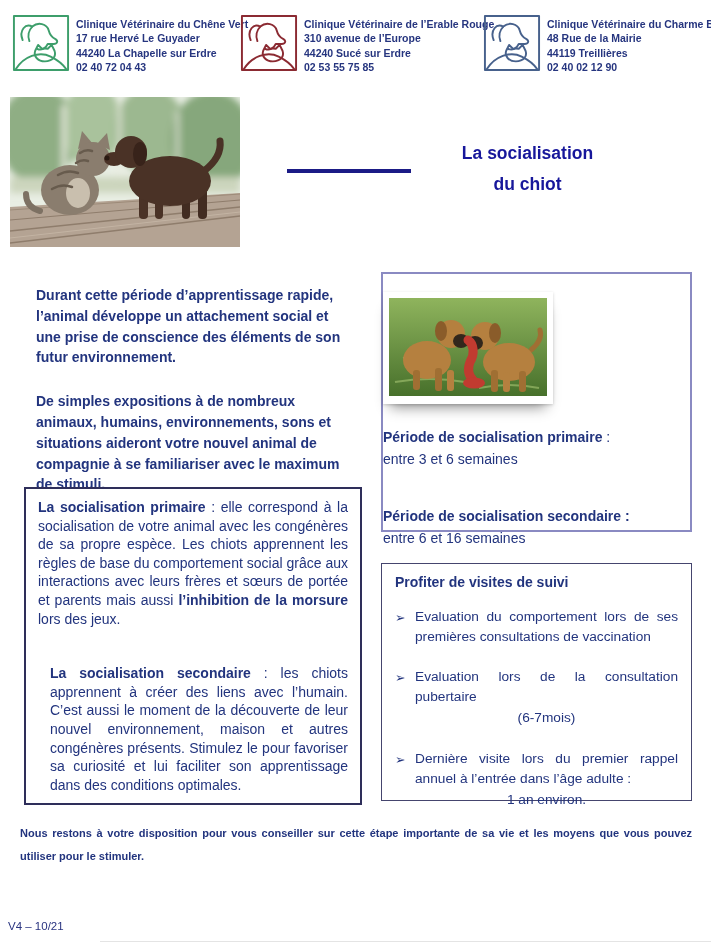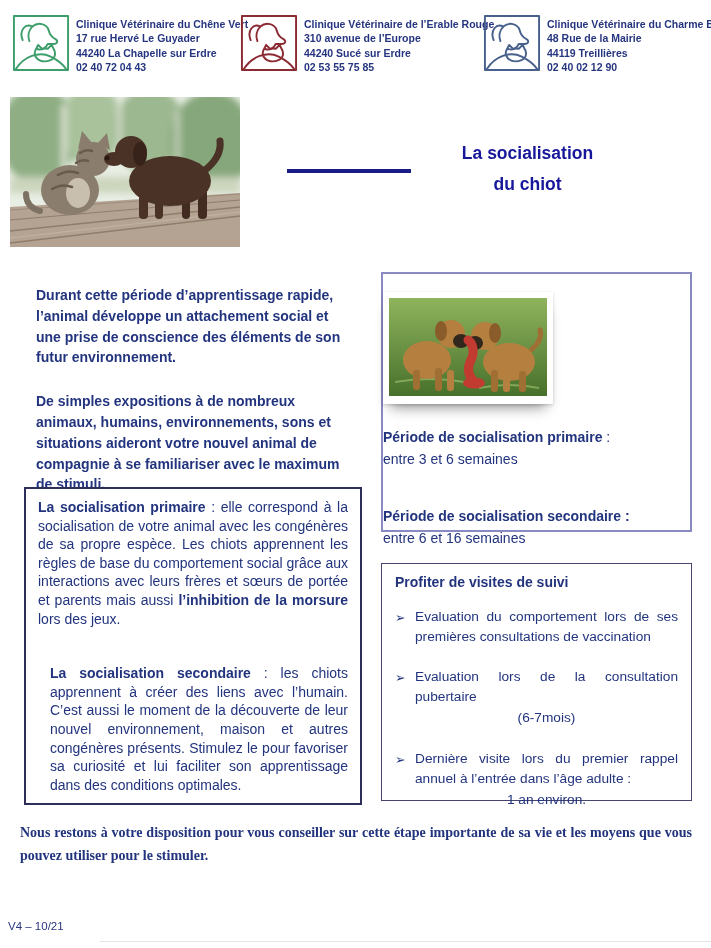--- a/index.html
+++ b/index.html
@@ -64,21 +64,21 @@
   .vitem-2{margin-top:20px;}
   .vitem-3{margin-top:21px;}
   .bullet{flex:0 0 20px; font-family:"DejaVu Sans", sans-serif; font-size:12.5px; padding-top:1px;}
   .vbody{flex:1;}
   .vtext{text-align:justify;}
   .vnote{text-align:center; margin-top:1px;}
   .vnote:empty{display:none;}
   
   .closing{
     position:absolute; left:20px; top:822px; width:672px;
-    font-size:14px; font-weight:bold; line-height:22.5px; text-align:justify; color:#22347E;font-family:Liberation Serif, serif;
+    font-size:11px; font-weight:bold; line-height:22.5px; text-align:justify; color:#22347E;
   }
   .footer-text{position:absolute; left:8px; top:920px; font-size:11.5px; color:#2A3480;}
   .bottom-rule{position:absolute; left:100px; top:941px; width:611px; height:1px; background:#e4e4e4;}
 </style>
 </head>
 <body>
 
 <div class="page">
 
   <div class="clinics">

